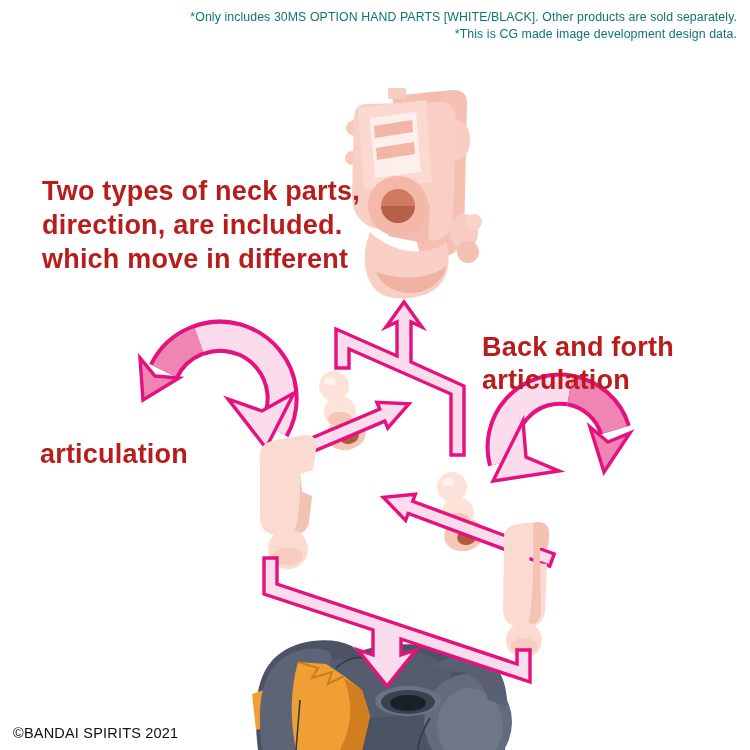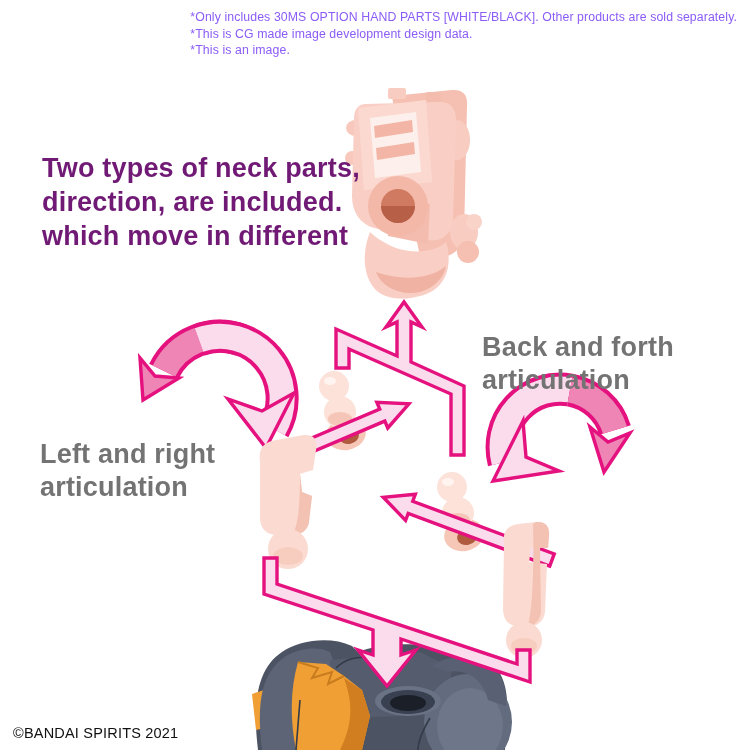--- a/index.html
+++ b/index.html
@@ -8,29 +8,29 @@
     --arrow-dark:#ee85b5;
     --ink:#131313;
     --bg:#ffffff;
   }
   html,body{margin:0;padding:0;background:#dddddd;}
   .canvas{
     position:relative;width:750px;height:750px;background:var(--bg);
     overflow:hidden;font-family:"Liberation Sans", sans-serif;color:var(--ink);
   }
   .disclaimer{
-    position:absolute;top:9px;right:13px;text-align:left;
-    font-size:12.3px;line-height:16.5px;color:#8b5cf6;letter-spacing:0.1px;
+    position:absolute;top:9px;right:13px;text-align:right;
+    font-size:12.3px;line-height:16.5px;color:#0f766e;letter-spacing:0.1px;
   }
   .heading{
-    position:absolute;left:42px;top:151px;
-    font-size:27px;line-height:34px;font-weight:600;letter-spacing:0.2px;color:#701a75;
+    position:absolute;left:42px;top:174px;
+    font-size:27px;line-height:34px;font-weight:600;letter-spacing:0.2px;color:#b91c1c;
   }
   .label{
-    position:absolute;font-size:27px;line-height:33px;font-weight:600;letter-spacing:0.2px;color:#737373;
+    position:absolute;font-size:27px;line-height:33px;font-weight:600;letter-spacing:0.2px;color:#b91c1c;
   }
   .label.back-forth{left:482px;top:331px;}
   .label.left-right{left:40px;top:438px;}
   .copyright{
     position:absolute;left:13px;top:725px;font-size:14.5px;color:#111;letter-spacing:0.2px;
   }
   svg{position:absolute;left:0;top:0;}
 </style>
 </head>
 <body>
@@ -138,33 +138,31 @@
     </g>
 
     <g>
       <polygon points="264,558 277,558 277,584 517,664 517,650 530,650 530,682 401,639 401,655 416,650 387,686 358,650 373,655 373,630 264,594" fill="var(--arrow-fill)" stroke="var(--magenta)" stroke-width="3.4" stroke-linejoin="miter"></polygon>
     </g>
   </svg>
 
   <div class="disclaimer">
     <div>*Only includes 30MS OPTION HAND PARTS [WHITE/BLACK]. Other products are sold separately.</div>
     <div>*This is CG made image development design data.</div>
-    <div>*This is an image.</div>
   </div>
 
   <div class="heading">
     <div>Two types of neck parts,</div>
     <div>direction, are included.</div>
     <div>which move in different</div>
   </div>
 
   <div class="label back-forth">
     <div>Back and forth</div>
     <div>articulation</div>
   </div>
 
   <div class="label left-right">
-    <div>Left and right</div>
     <div>articulation</div>
   </div>
 
   <div class="copyright">©BANDAI SPIRITS 2021</div>
 </div>
 
 </body></html>

